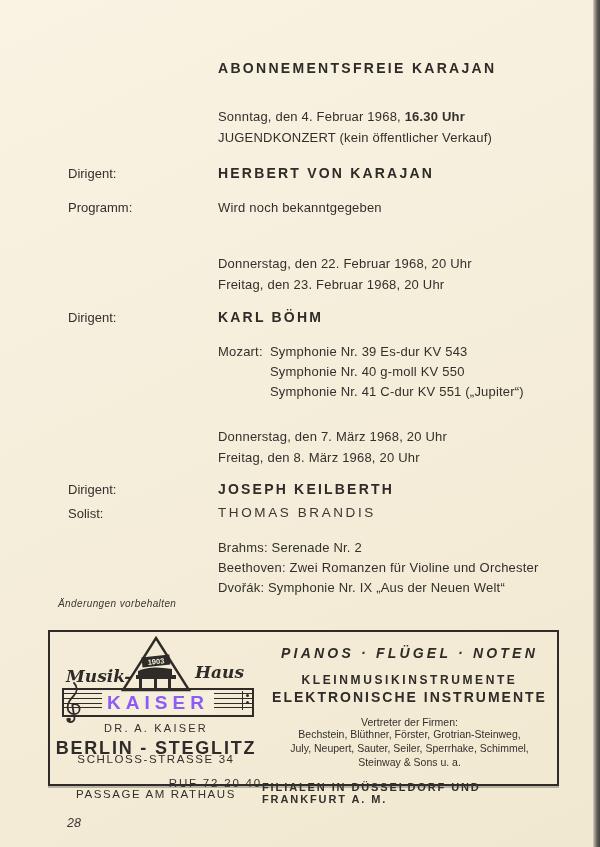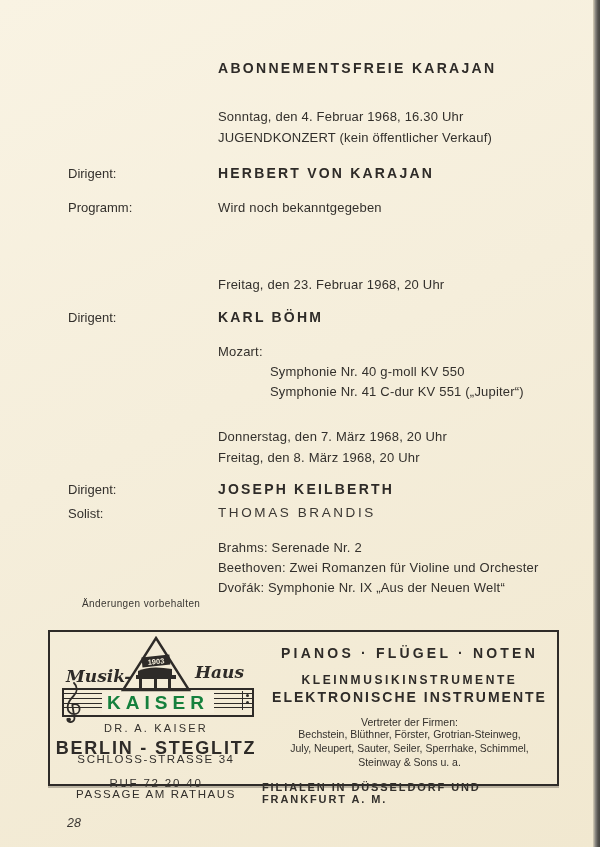--- a/index.html
+++ b/index.html
@@ -13,42 +13,42 @@
   }
   .edge-strip {
     position: absolute; right: 0; top: 0; width: 7px; height: 100%;
     background: linear-gradient(to right, #d9d0b8 0%, #8a8781 35%, #55534f 70%, #454440 100%);
   }
   .abs { position: absolute; white-space: nowrap; }
   .title {
     font-size: 14px; font-weight: bold; letter-spacing: 2.3px;
   }
   .body-text { font-size: 13px; letter-spacing: 0.2px; color: #33302c; }
-  .bold { font-weight: normal; }
+  .bold { font-weight: bold; }
   .label { font-size: 13px; color: #33302c; }
   .name-big { font-size: 14px; font-weight: bold; letter-spacing: 2.2px; text-align: right; }
   .name-spaced { font-size: 13.5px; letter-spacing: 2.6px; color: #3a3733; }
   .footnote { font-size: 10px; letter-spacing: 0.4px; color: #3a3733; }
   .pagenum { font-size: 12.5px; color: #3a3733; font-style: italic; }
 
   
   .ad-box {
     position: absolute; left: 48px; top: 630px; width: 507px; height: 152px;
     border: 2px solid #2e2b28;
     box-shadow: 0 2px 0 rgba(80,75,65,0.35);
     display: flex;
   }
   .ad-left {
     width: 212px; flex: none; position: relative;
   }
   .ad-right {
     flex: 1; display: flex; flex-direction: column; align-items: center;
     padding-top: 13px;
   }
-  .ad-h1 { font-size: 14px; font-weight: bold; letter-spacing: 3.2px; }
+  .ad-h1 { font-size: 14px; font-weight: bold; letter-spacing: 3.2px; font-style: italic; }
   .ad-h2 { font-size: 12px; font-weight: bold; letter-spacing: 2.6px; margin-top: 12px; }
   .ad-h3 { font-size: 14px; font-weight: bold; letter-spacing: 2.0px; margin-top: 2px; }
   .ad-rep { font-size: 10.5px; margin-top: 11px; color: #33302c; }
   .ad-firm { font-size: 10.5px; line-height: 1.32; color: #33302c; }
   .ad-branches { font-size: 11px; letter-spacing: 1.9px; margin-top: 11px; font-weight: bold; color:#33302c; }
 
   
   .logo-top { position: absolute; left: 0; top: 4px; width: 212px; height: 54px; }
   .logo-triangle { position: absolute; left: 70px; top: 0; }
   .script {
@@ -60,33 +60,33 @@
   .staff-band {
     position: absolute; left: 12px; top: 56px; width: 188px; height: 25px;
     border: 2px solid #2e2b28;
     background:
       repeating-linear-gradient(to bottom, transparent 0 3px, #2e2b28 3px 4px, transparent 4px 4.8px);
     background-size: 100% 21px; background-position: 0 0; background-repeat: no-repeat;
     display: flex; align-items: center; justify-content: center;
   }
   .kaiser-name {
     background: #f5eedb; padding: 0 5px; font-size: 19px; font-weight: bold;
-    letter-spacing: 5px; line-height: 21px; color: #15803d;
+    letter-spacing: 5px; line-height: 21px; color: #8b5cf6;
   }
   .clef { position: absolute; left: -2px; top: -9px; }
   .repeat-dots {
     position: absolute; right: 3px; top: 4px; display: flex; flex-direction: column; gap: 4px;
   }
   .repeat-dots i { width: 3px; height: 3px; background: #2e2b28; border-radius: 50%; }
   .repeat-bar { position: absolute; right: 9px; top: 1px; width: 1px; height: 19px; background: #2e2b28; }
   .ad-owner  { position: absolute; left: 0; top: 90px;  width: 212px; text-align: center; font-size: 11px; letter-spacing: 2.2px; color: #33302c; }
   .ad-city   { position: absolute; left: 0; top: 106px; width: 212px; text-align: center; font-size: 18px; font-weight: bold; letter-spacing: 1.8px; }
   .ad-street { position: absolute; left: 0; top: 121px; width: 212px; text-align: center; font-size: 11.5px; letter-spacing: 1.6px; color: #33302c; }
   .ad-passage{ position: absolute; left: 0; top: 132px; width: 212px; text-align: center; font-size: 11.5px; letter-spacing: 1.6px; color: #33302c; margin-top: 24px; }
-  .ad-phone  { position: absolute; left: 0; top: 145px; width: 212px; text-align: center; font-size: 11.5px; letter-spacing: 1.8px; color: #33302c; }
+  .ad-phone  { position: absolute; left: 0; top: 145px; width: 212px; text-align: right; font-size: 11.5px; letter-spacing: 1.8px; color: #33302c; }
 </style>
 </head>
 <body>
 
 <div class="page">
 
   <div class="edge-strip"></div>
 
   <div class="abs title" style="left:218px; top:60px;">ABONNEMENTSFREIE KARAJAN</div>
 
@@ -94,43 +94,45 @@
     <span>Sonntag, den 4. Februar 1968, </span><span class="bold">16.30 Uhr</span>
   </div>
   <div class="abs body-text" style="left:218px; top:130px;">JUGENDKONZERT (kein öffentlicher Verkauf)</div>
 
   <div class="abs label" style="left:68px; top:166px;">Dirigent:</div>
   <div class="abs name-big" style="left:218px; top:165px;">HERBERT VON KARAJAN</div>
 
   <div class="abs label" style="left:68px; top:200px;">Programm:</div>
   <div class="abs body-text" style="left:218px; top:200px;">Wird noch bekanntgegeben</div>
 
+  <div class="abs body-text" style="left:218px; top:256px;">Donnerstag, den 22. Februar 1968, 20 Uhr</div>
   <div class="abs body-text" style="left:218px; top:277px;">Freitag, den 23. Februar 1968, 20 Uhr</div>
 
   <div class="abs label" style="left:68px; top:310px;">Dirigent:</div>
   <div class="abs name-big" style="left:218px; top:309px;">KARL BÖHM</div>
 
   <div class="abs body-text" style="left:218px; top:344px;">Mozart:</div>
+  <div class="abs body-text" style="left:270px; top:344px;">Symphonie Nr. 39 Es-dur KV 543</div>
   <div class="abs body-text" style="left:270px; top:364px;">Symphonie Nr. 40 g-moll KV 550</div>
   <div class="abs body-text" style="left:270px; top:384px;">Symphonie Nr. 41 C-dur KV 551 („Jupiter“)</div>
 
   <div class="abs body-text" style="left:218px; top:429px;">Donnerstag, den 7. März 1968, 20 Uhr</div>
   <div class="abs body-text" style="left:218px; top:450px;">Freitag, den 8. März 1968, 20 Uhr</div>
 
   <div class="abs label" style="left:68px; top:482px;">Dirigent:</div>
   <div class="abs name-big" style="left:218px; top:481px;">JOSEPH KEILBERTH</div>
 
   <div class="abs label" style="left:68px; top:506px;">Solist:</div>
   <div class="abs name-spaced" style="left:218px; top:505px;">THOMAS BRANDIS</div>
 
   <div class="abs body-text" style="left:218px; top:540px;">Brahms: Serenade Nr. 2</div>
   <div class="abs body-text" style="left:218px; top:560px;">Beethoven: Zwei Romanzen für Violine und Orchester</div>
   <div class="abs body-text" style="left:218px; top:580px;">Dvořák: Symphonie Nr. IX „Aus der Neuen Welt“</div>
 
-  <div class="abs footnote" style="left:82px; top:598px;">Änderungen vorbehalten</div>
+  <div class="abs footnote" style="left:58px; top:598px;font-style:italic;">Änderungen vorbehalten</div>
 
   <div class="ad-box">
 
     <div class="ad-left">
       <div class="logo-top">
         <span class="script script-musik">Musik-</span>
         <svg class="logo-triangle" width="72" height="56" viewBox="0 0 72 56">
           <polygon points="36,2 69,54 3,54" fill="none" stroke="#2e2b28" stroke-width="2.4"></polygon>
           <g transform="rotate(-6 36 26)">
             <rect x="22" y="20" width="28" height="10" fill="#2e2b28"></rect>

